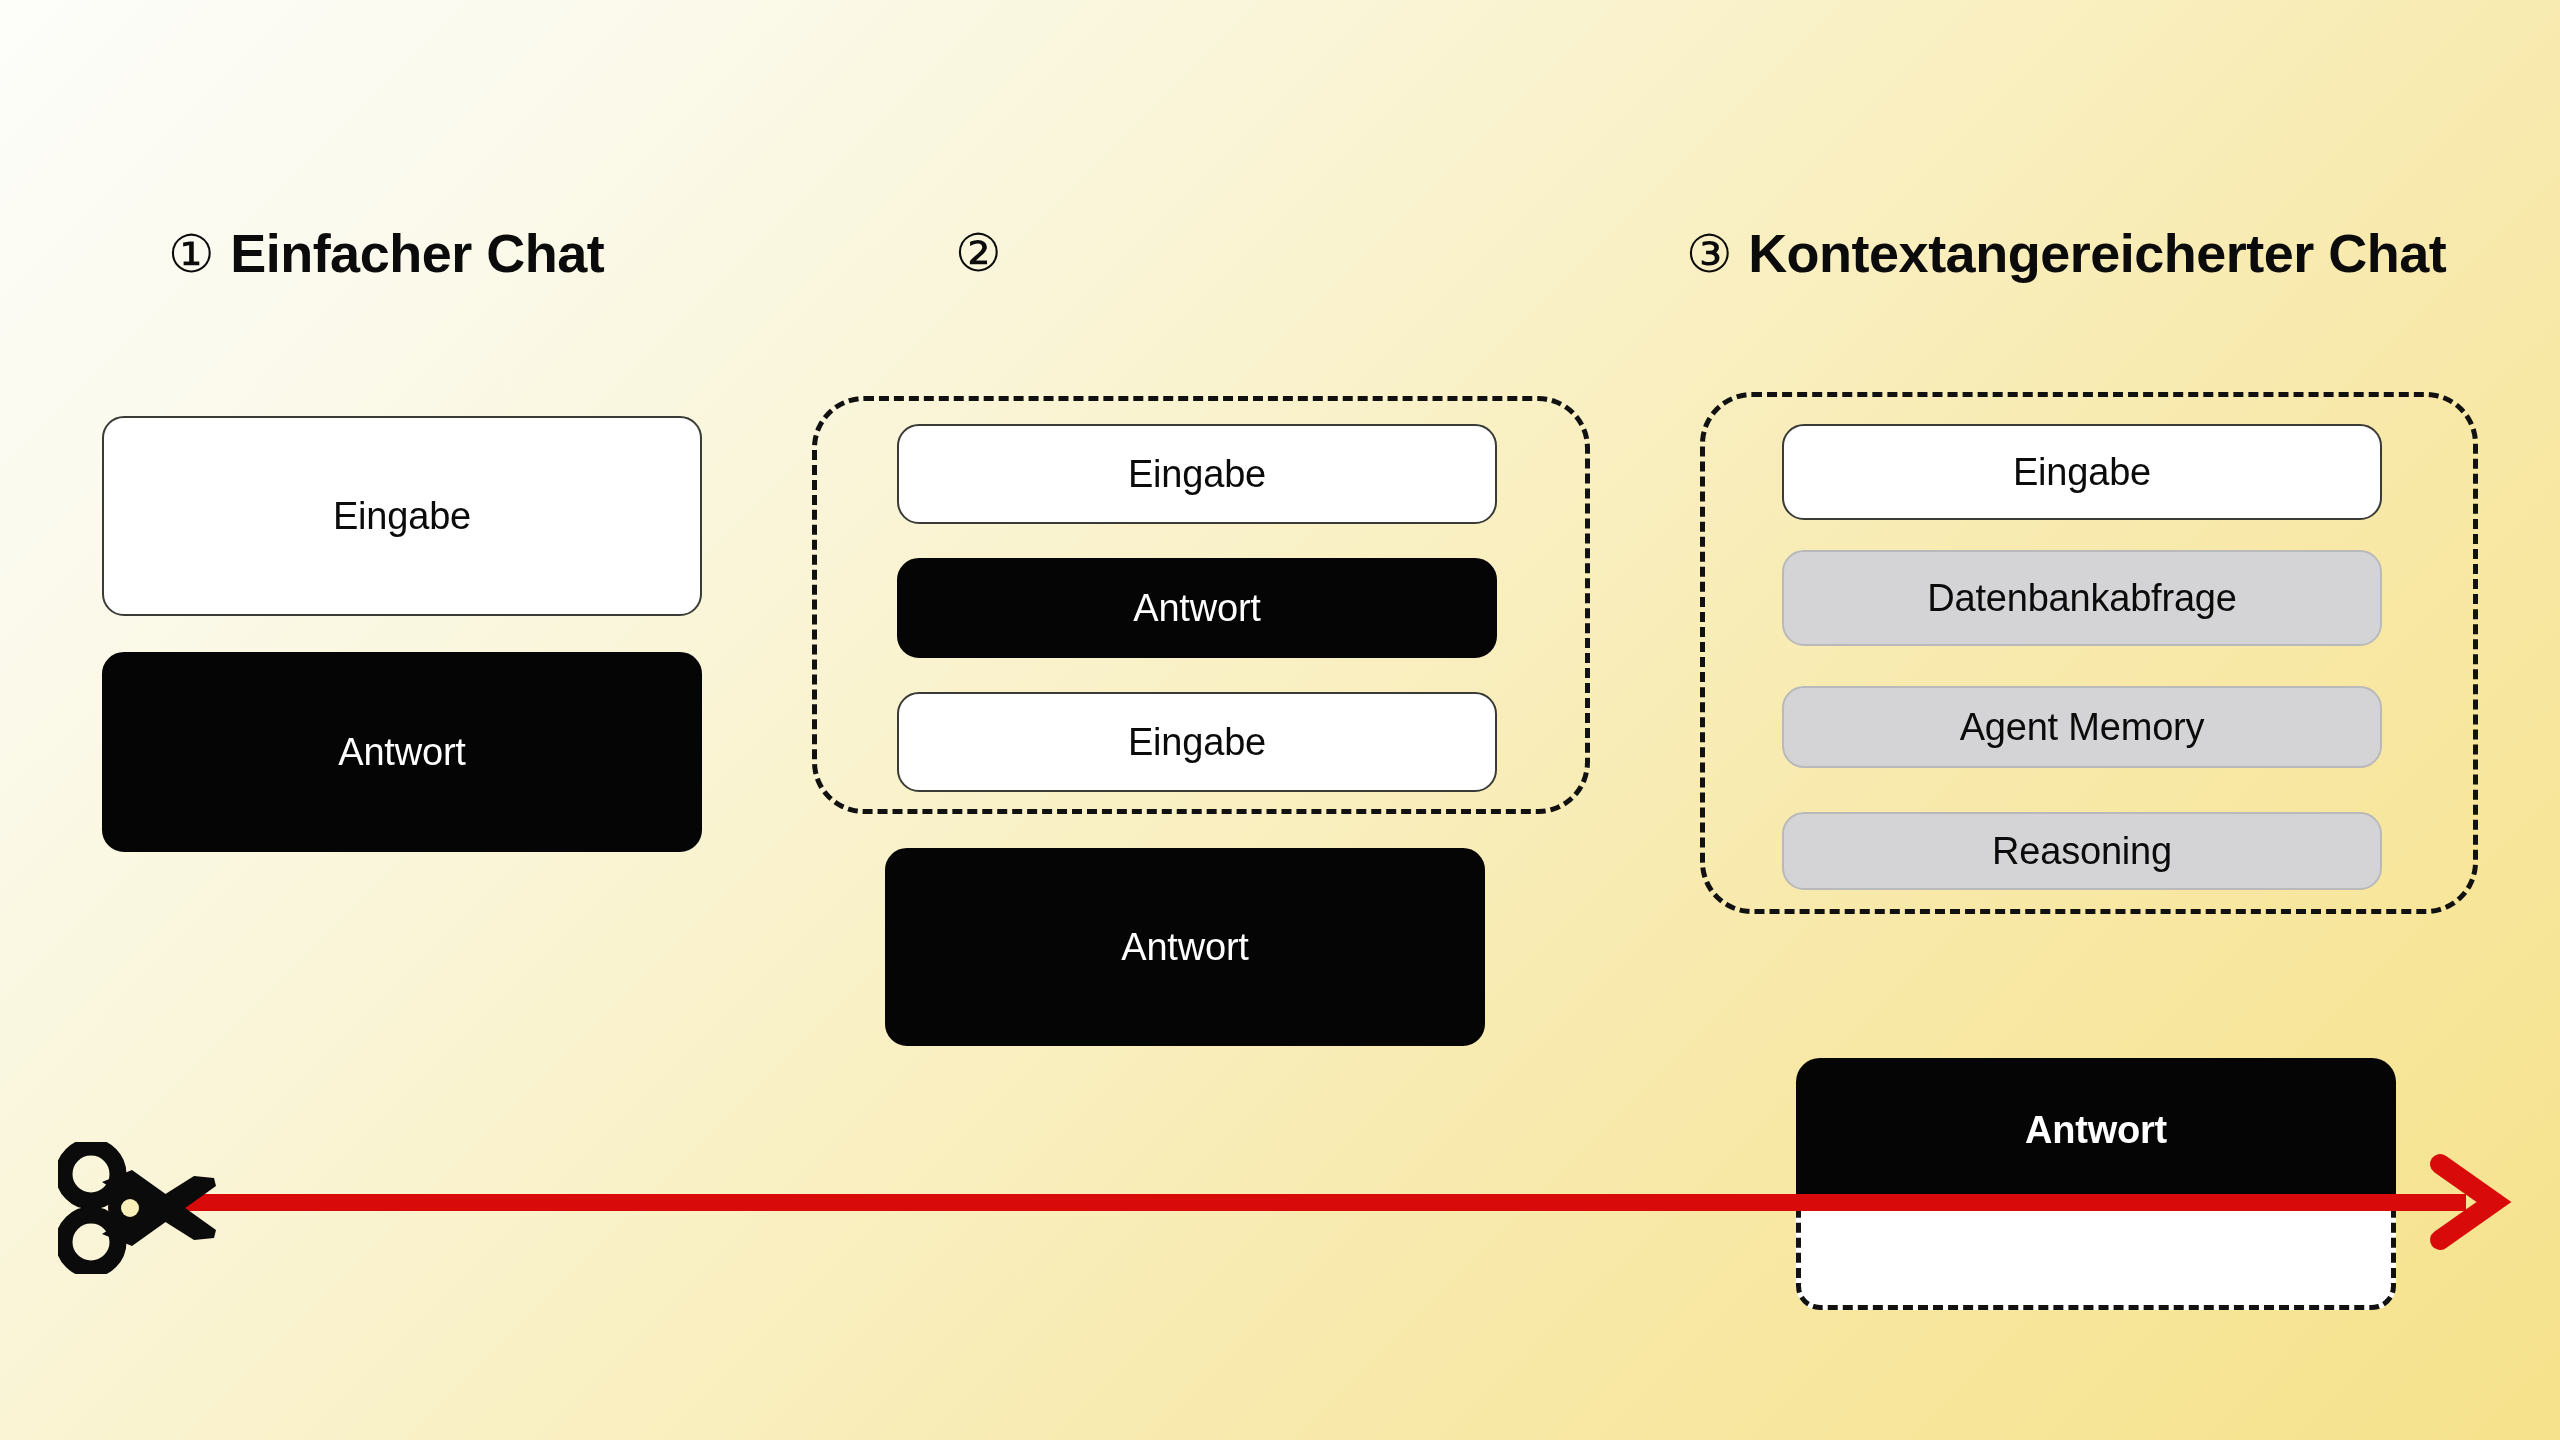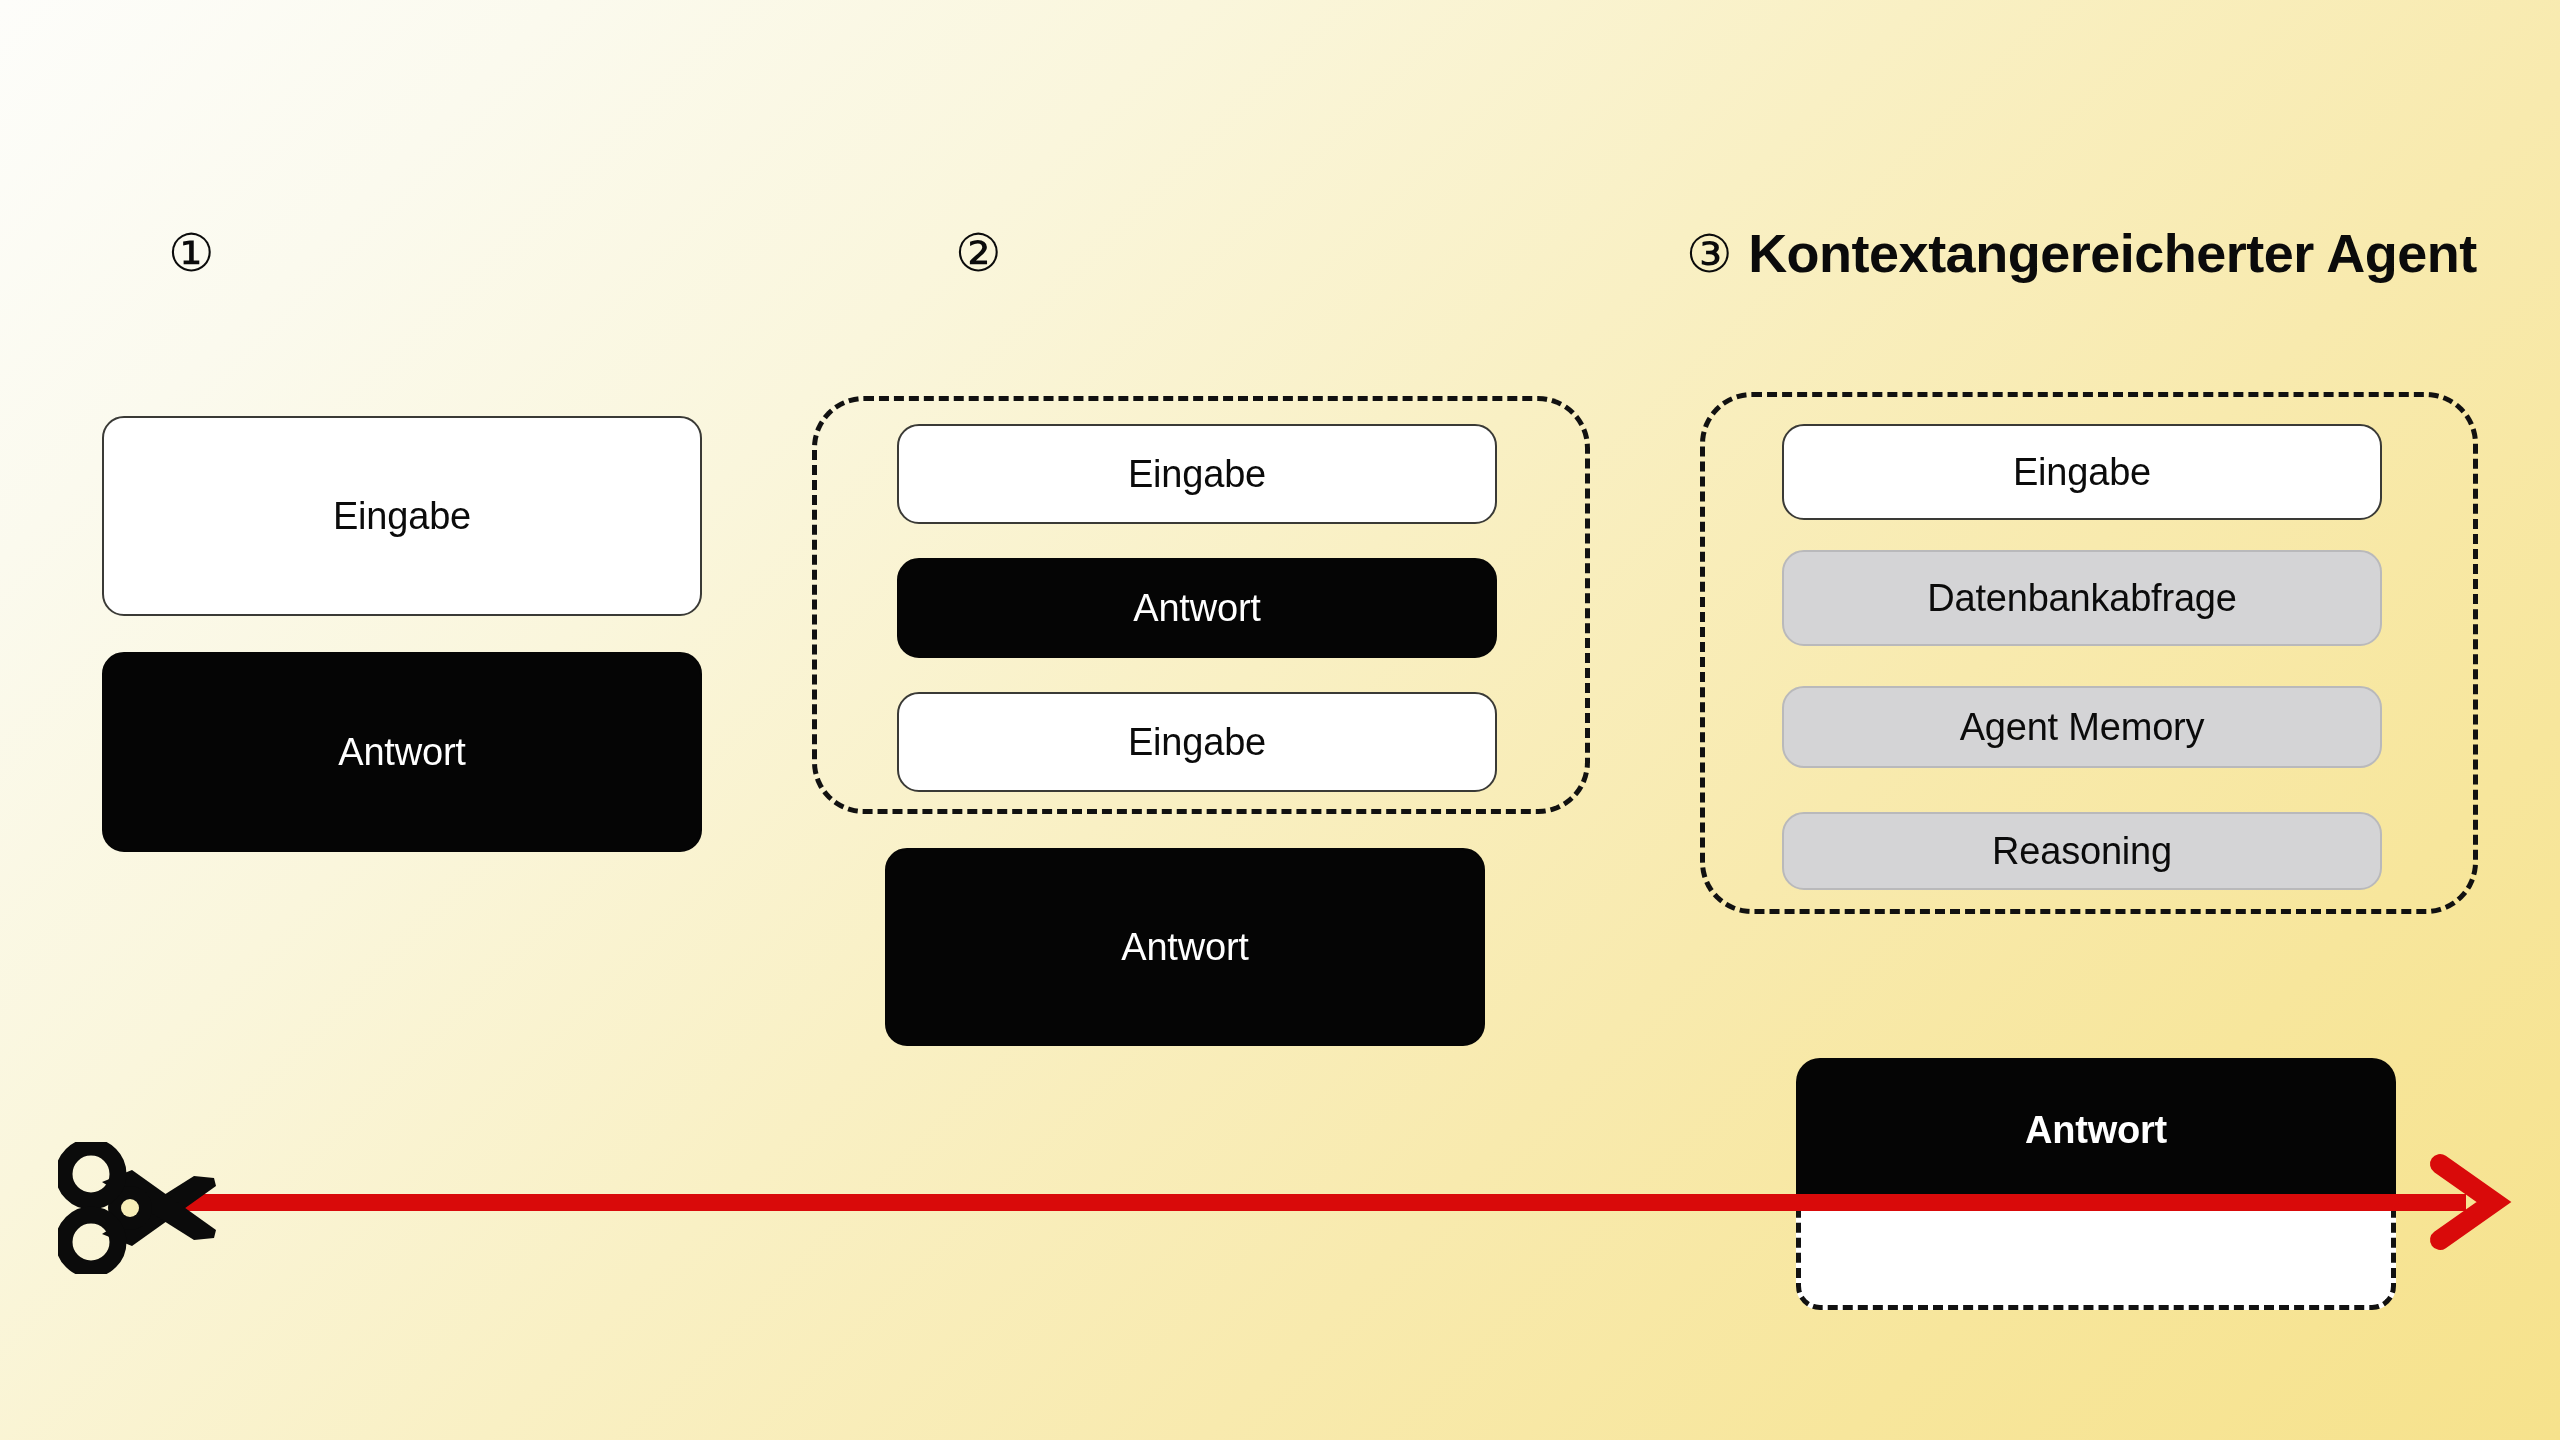--- a/index.html
+++ b/index.html
@@ -181,29 +181,30 @@
   }
   #scissors svg { display: block; }
 </style>
 </head>
 <body>
 
 <div id="canvas">
 
   <div class="heading" id="heading-1">
     <span class="num">①</span>
+    <span>Einfacher Chat</span>
   </div>
 
   <div class="heading" id="heading-2">
     <span class="num">②</span>
   </div>
 
   <div class="heading" id="heading-3">
     <span class="num">③</span>
-    <span>Kontextangereicherter Agent</span>
+    <span>Kontextangereicherter Chat</span>
   </div>
 
   <div class="box white" id="c1-eingabe">Eingabe</div>
 
   <div class="box black" id="c1-antwort">Antwort</div>
 
   <div class="dashed-group" id="c2-group"></div>
 
   <div class="box white" id="c2-eingabe-1">Eingabe</div>
 

